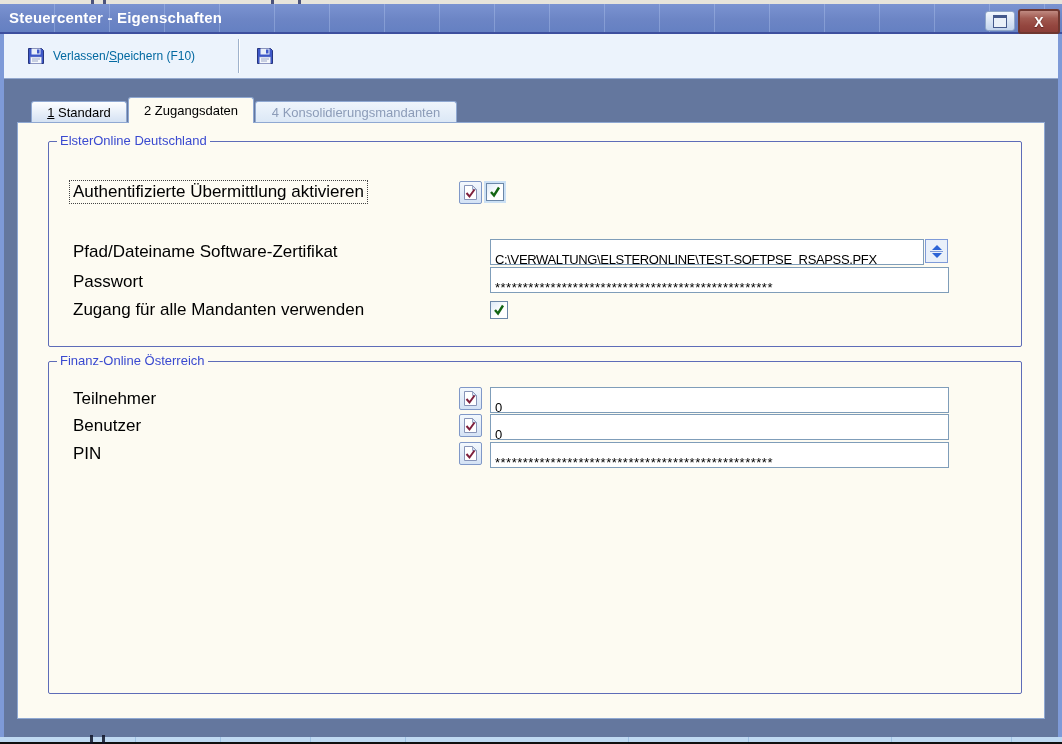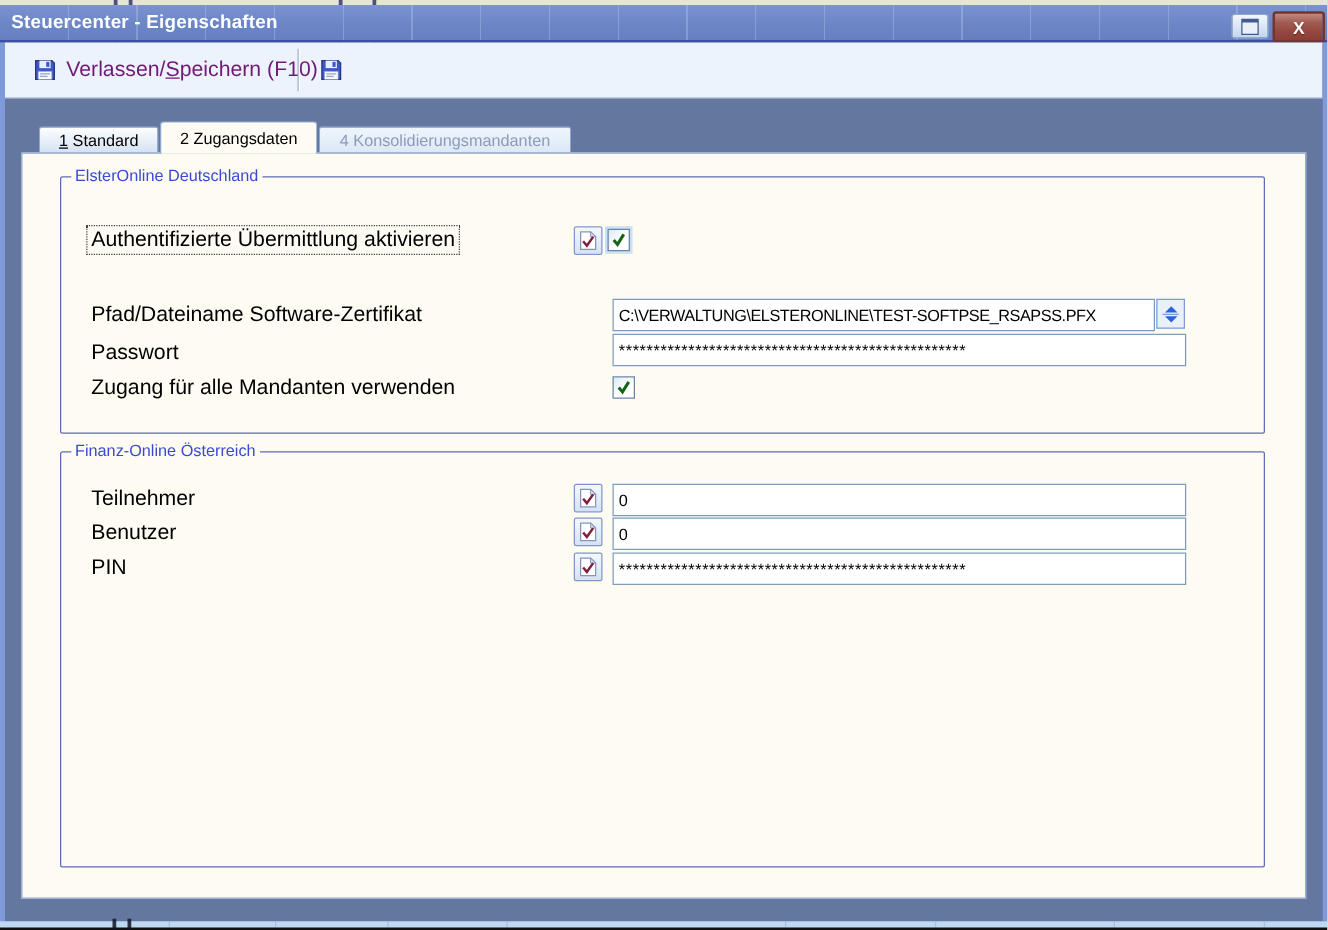--- a/index.html
+++ b/index.html
@@ -23,47 +23,47 @@
     border-bottom:2px solid #3D4F9E;box-sizing:border-box;text-align:center;}
   .title-text{left:9px;top:5px;color:#FFFFFF;font-size:15px;font-weight:bold;letter-spacing:.2px;}
   .winbtn{box-sizing:border-box;border-radius:3px;display:flex;align-items:center;justify-content:center;}
   .btn-restore{left:985px;top:7px;width:30px;height:20px;background:linear-gradient(180deg,#F2F7FD,#C3D5EE);border:1px solid #8FA6C8;}
   .restore-glyph{display:block;width:12px;height:9px;border:1px solid #44598C;border-top:3px solid #44598C;background:#E9F0F9;}
   .btn-close{left:1018px;top:5px;width:42px;height:25px;
     background:linear-gradient(180deg,#C08A81 0%,#A15A51 35%,#94463F 70%,#8B3E38 100%);
     border:2px solid #6F3730;color:#FFF;font-weight:bold;font-size:14px;text-shadow:0 1px 1px rgba(60,10,10,.6);}
 
   .toolbar{top:34px;left:4px;right:4px;height:45px;background:#ECF3FC;border-bottom:1px solid #93A8CE;box-sizing:border-box;}
-  .tb-button{left:14px;top:6px;height:32px;display:flex;align-items:center;gap:7px;padding:0 8px;font-size:17px;color:#701a75;}
+  .tb-button{left:14px;top:6px;height:32px;display:flex;align-items:center;gap:7px;padding:0 8px;font-size:12px;color:#0369a1;}
   .tb-sep{left:234px;top:5px;width:1px;height:34px;background:#9FB2CC;box-shadow:1px 0 0 #FFFFFF;}
   .tb-button2{left:243px;top:6px;height:32px;display:flex;align-items:center;padding:0 8px;}
 
   .side-border{top:34px;bottom:7px;width:4px;background:#7E9AD8;}
   .sb-left{left:0;} .sb-right{right:0;}
   .slate{top:79px;left:4px;right:4px;bottom:7px;background:#64779E;}
 
   
   .tab{box-sizing:border-box;border:1px solid #8FA8D2;border-bottom:none;border-radius:3px 3px 0 0;
        display:flex;align-items:center;justify-content:center;font-size:13px;color:#000;}
   .tab-inactive{top:101px;height:21px;background:linear-gradient(180deg,#FDFEFF,#D5E2F3);}
   .tab-active{top:97px;height:26px;background:#FDFBF2;z-index:3;}
   .tab-disabled{top:101px;height:21px;background:linear-gradient(180deg,#EFF5FC,#DCE8F6);color:#8C9CB8;}
   .tab1{left:31px;width:96px;} .tab2{left:128px;width:126px;align-items:center;} .tab3{left:255px;width:202px;}
 
   
   .page{left:17px;top:122px;width:1028px;height:597px;background:#FDFBF2;border:1px solid #8FA8D2;box-sizing:border-box;z-index:2;}
-  .groupbox{position:absolute;border:1px solid #5E6CB8;border-radius:2px;}
+  .groupbox{position:absolute;border:1px solid #5E6CB8;border-radius:2px;padding-left:10px;}
   .groupbox .gb-label{position:absolute;top:-9px;left:8px;background:#FDFBF2;padding:0 3px;color:#3A4AD0;font-size:13px;line-height:16px;}
   .gb1{left:30px;top:18px;width:962px;height:204px;}
   .gb2{left:30px;top:238px;width:962px;height:331px;}
 
   .flabel{font-size:17px;color:#000;line-height:22px;white-space:nowrap;}
   .flabel-focus{border:1px dotted #444;padding:0 3px;}
   .tfield{box-sizing:border-box;background:#FFF;border:1px solid #7F9DB9;font-size:13px;color:#000;
-          display:flex;align-items:center;padding:12px 4px;white-space:nowrap;overflow:hidden;}
+          display:flex;align-items:flex-start;padding:12px 4px;white-space:nowrap;overflow:hidden;}
   .mask{letter-spacing:.5px;font-size:13px;}
   .pathtext{letter-spacing:-0.35px;}
 
   .vbtn{box-sizing:border-box;width:23px;height:23px;border:1px solid #8098C8;border-radius:2px;
         background:linear-gradient(180deg,#F3F8FD,#D4E2F5);display:flex;align-items:center;justify-content:center;}
   .spinner{box-sizing:border-box;width:23px;height:24px;border:1px solid #7E9AD8;background:#E9F0FA;
            display:flex;flex-direction:column;align-items:center;justify-content:center;gap:1px;}
   .spin-up{width:0;height:0;border-left:5px solid transparent;border-right:5px solid transparent;border-bottom:5px solid #2B63D6;}
   .spin-dn{width:0;height:0;border-left:5px solid transparent;border-right:5px solid transparent;border-top:5px solid #2B63D6;}
   .spin-mid{width:13px;height:1px;background:#7E9AD8;}

